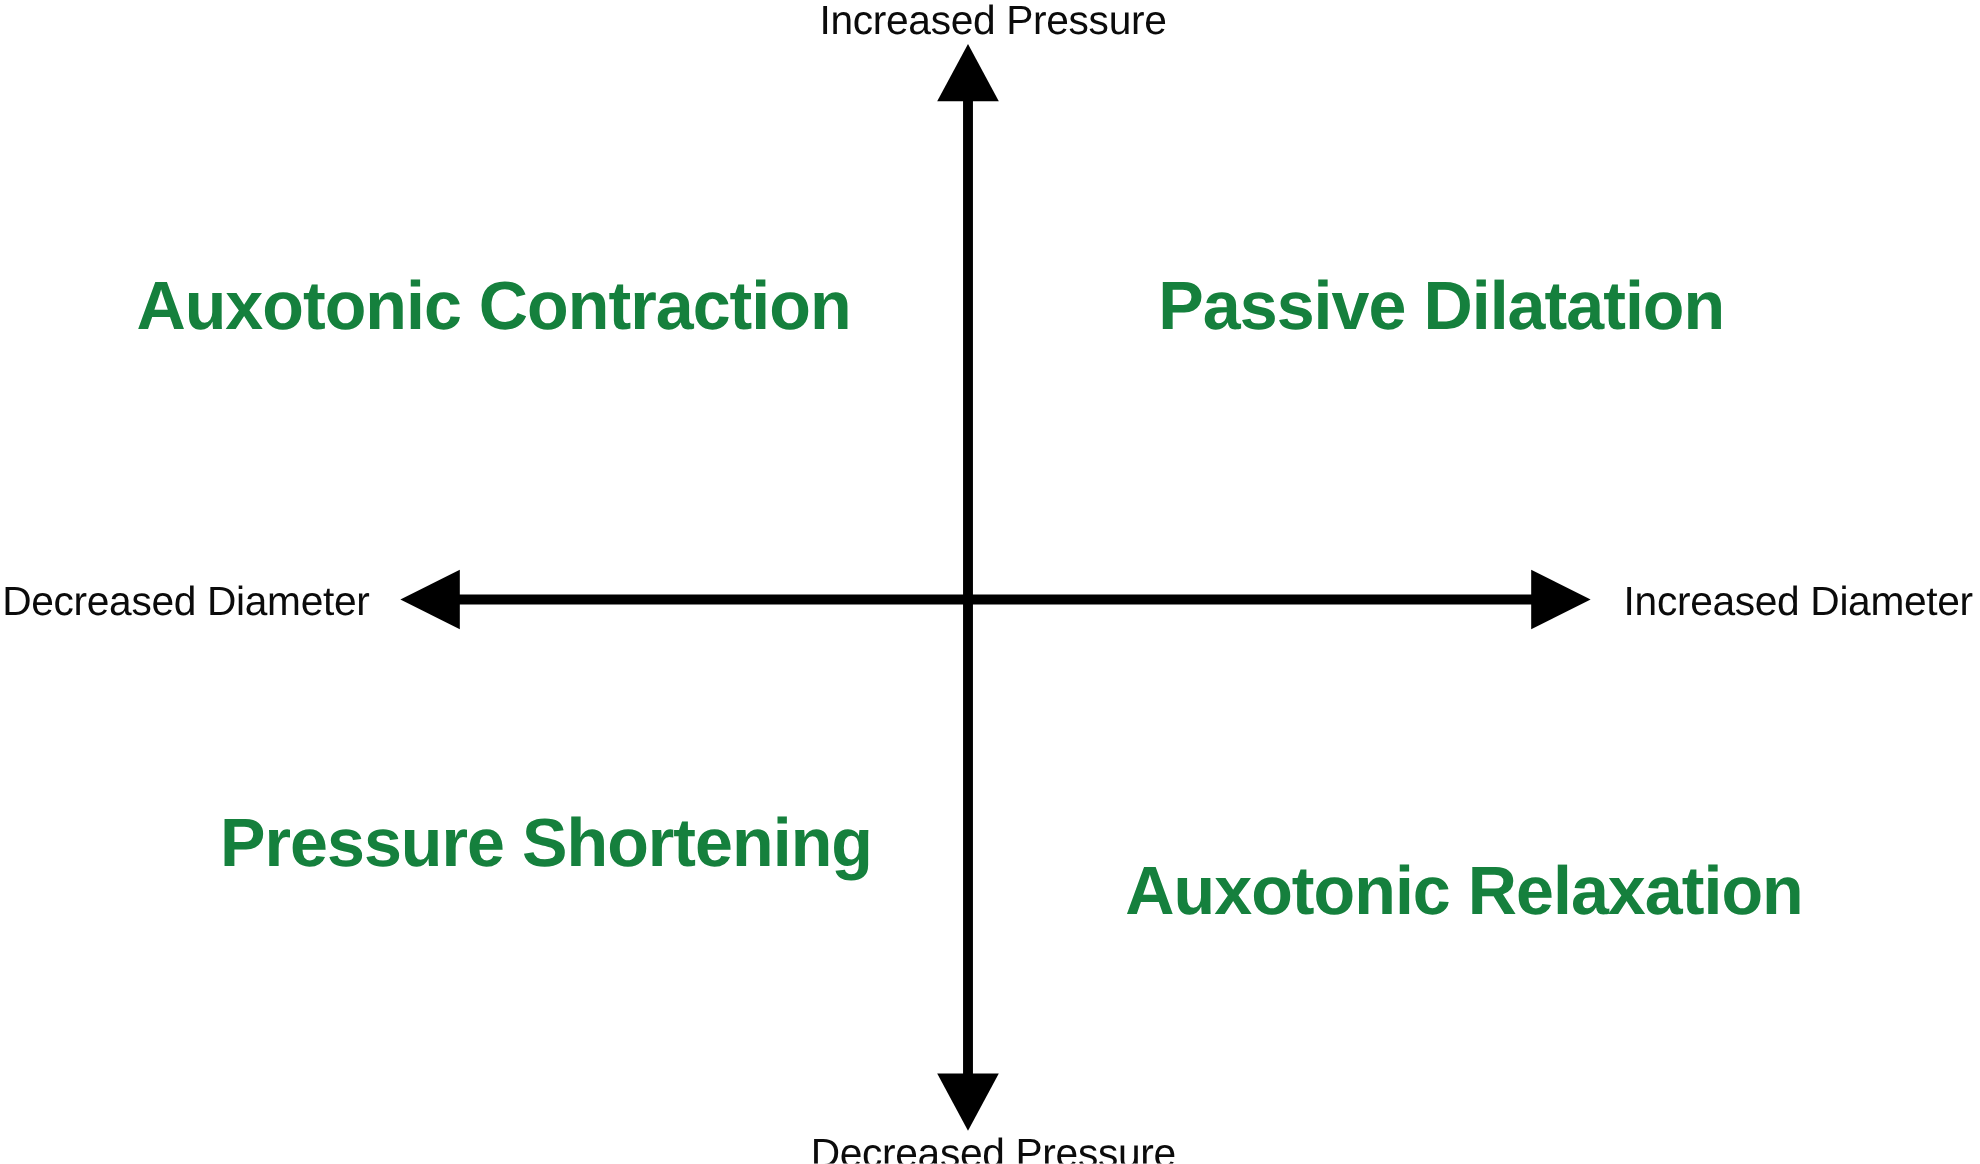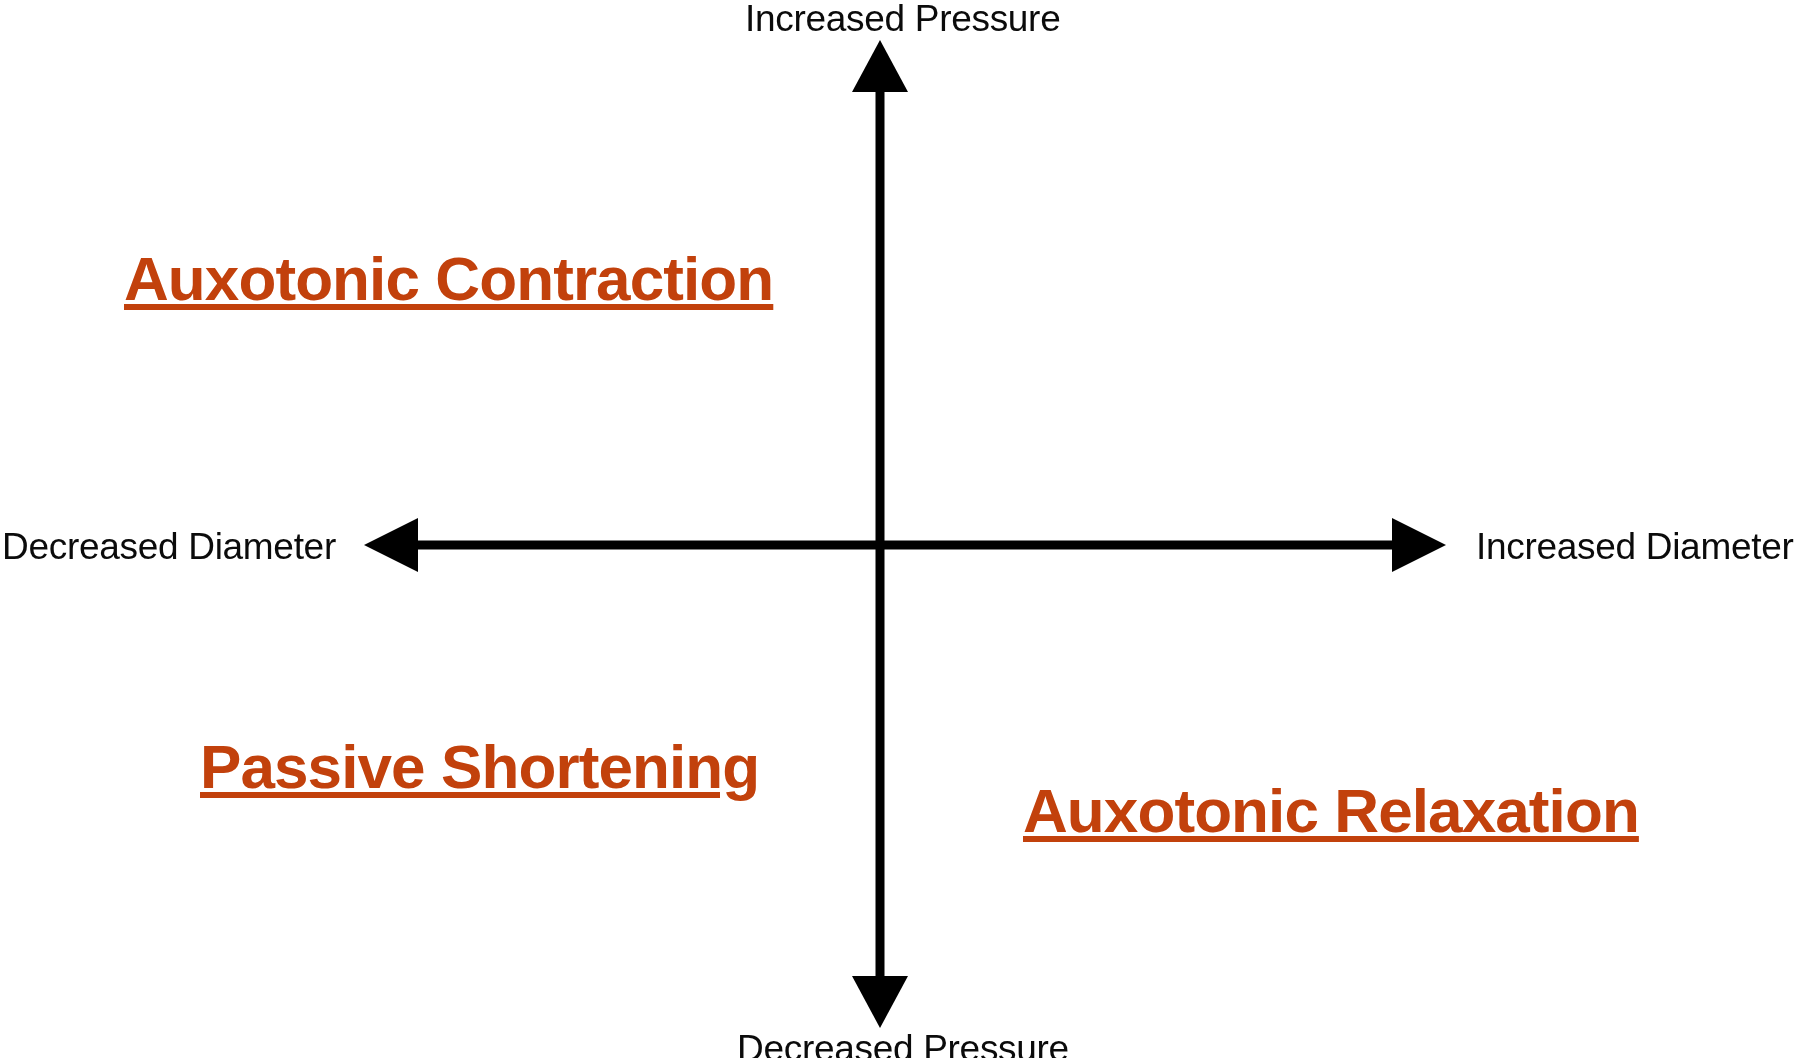--- a/index.html
+++ b/index.html
@@ -48,27 +48,26 @@
     top: 528px;
   }
   #label-right {
     left: 1476px;
     top: 528px;
   }
 
   
   .quadrant-label {
     position: absolute;
-    color: #c2410c;
+    color: #15803d;
     font-size: 62px;
     font-weight: 700;
     letter-spacing: -0.9px;
     line-height: 1;
     white-space: nowrap;
-    text-decoration: underline;
   }
   #quadrant-q2 { 
     left: 124px;
     top: 248px;
   }
   #quadrant-q1 { 
     left: 1053px;
     top: 248px;
   }
   #quadrant-q3 { 
@@ -109,18 +108,19 @@
   <div class="axis-label" id="label-top">Increased Pressure</div>
 
   <div class="axis-label" id="label-bottom">Decreased Pressure</div>
 
   <div class="axis-label" id="label-left">Decreased Diameter</div>
 
   <div class="axis-label" id="label-right">Increased Diameter</div>
 
   <div class="quadrant-label" id="quadrant-q2">Auxotonic Contraction</div>
 
+  <div class="quadrant-label" id="quadrant-q1">Passive Dilatation</div>
 
-  <div class="quadrant-label" id="quadrant-q3">Passive Shortening</div>
+  <div class="quadrant-label" id="quadrant-q3">Pressure Shortening</div>
 
   <div class="quadrant-label" id="quadrant-q4">Auxotonic Relaxation</div>
 
 </div>
 
 </body></html>

